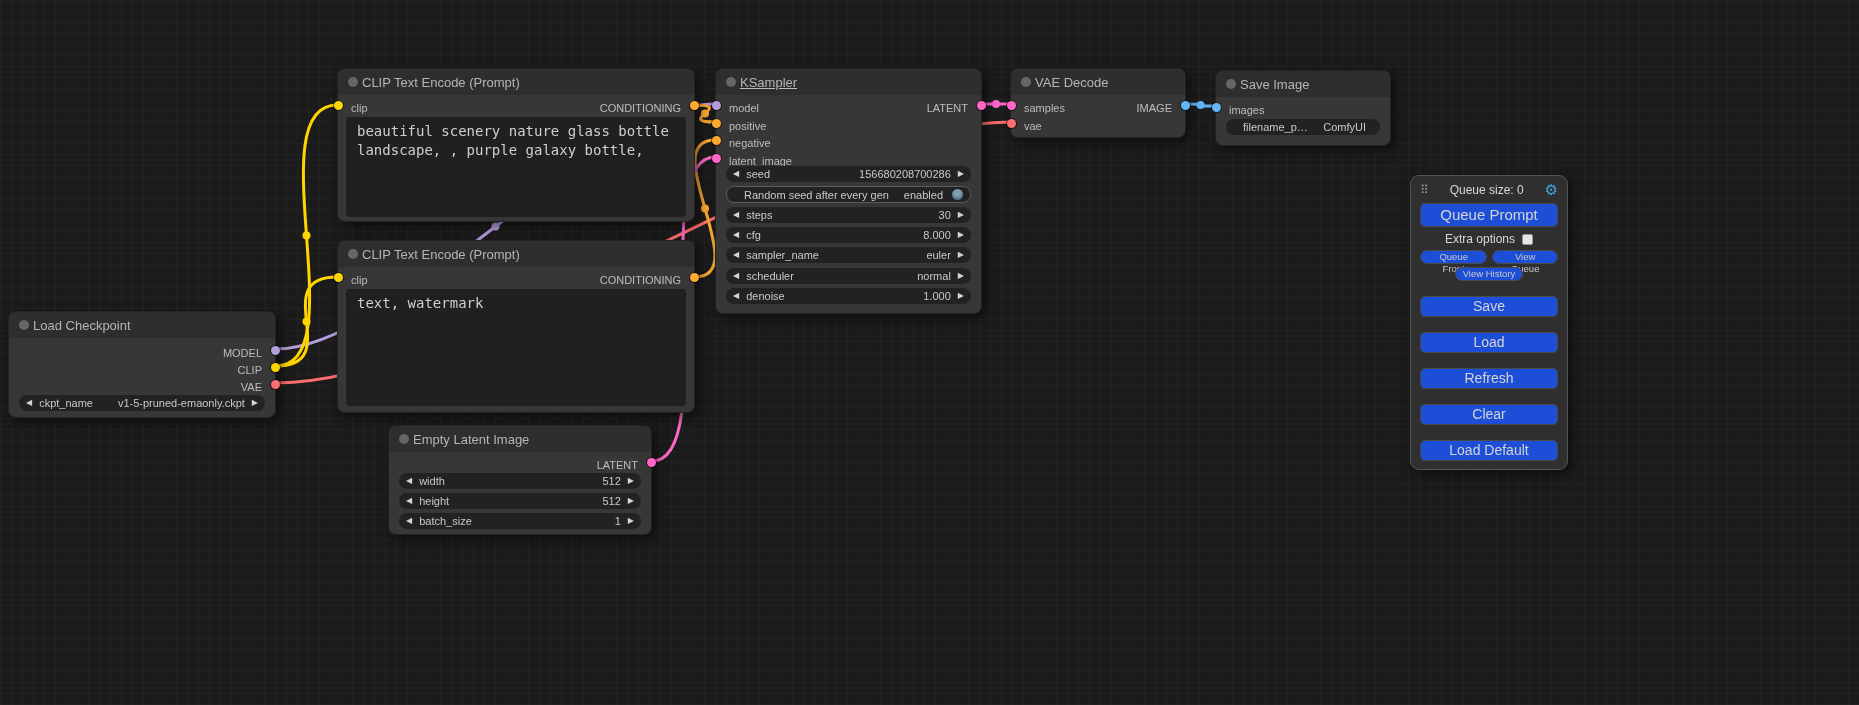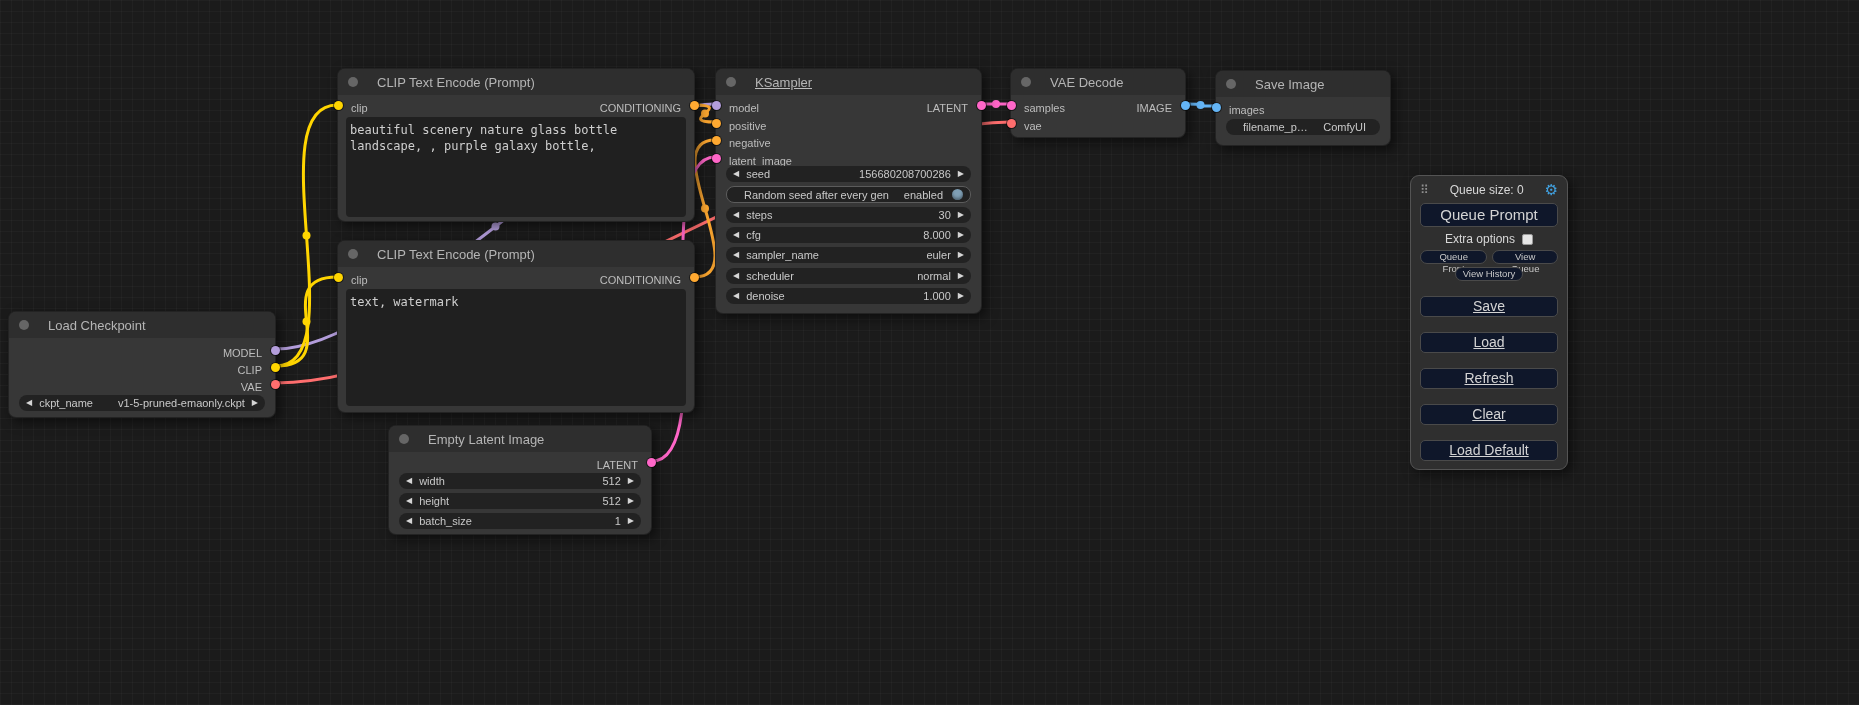--- a/index.html
+++ b/index.html
@@ -22,21 +22,21 @@
 
   .node {
     position:absolute;
     background:#373737;
     border:1px solid rgba(0,0,0,0.35);
     border-radius:8px;
     box-shadow:4px 4px 12px rgba(0,0,0,0.55);
     color:#bdbdbd;
   }
   .node-title {
-    height:26px; display:flex; align-items:center; gap:19px;
+    height:26px; display:flex; align-items:center; gap:4px;
     padding:0 10px; font-size:13px; color:#b5b5b5;
     background:#2e2e2e; border-radius:7px 7px 0 0;
   }
   .tdot { width:10px; height:10px; border-radius:50%; background:var(--c-node_dot); flex:none; }
   .ttext { white-space:nowrap; overflow:hidden; }
 
   .srow {
     position:absolute; left:0; right:0; height:17px;
     display:flex; align-items:flex-end; padding:0 13px;
     font-size:11px; color:#bdbdbd;
@@ -64,47 +64,47 @@
   .widget.toggle .w-label { margin-left:10px; }
   .knob {
     width:11px; height:11px; border-radius:50%;
     background:var(--c-toggle_knob); flex:none; margin-left:2px;
     box-shadow:inset 0 -2px 3px rgba(0,0,0,0.35);
   }
 
   .prompt-box {
     position:absolute; left:8px; right:8px;
     background:#202020; border-radius:4px;
-    padding:5px 4px;
+    padding:5px 11px;
     font-family:"DejaVu Sans Mono", monospace;
-    font-size:12px; line-height:1.35; color:#cfcfcf;
+    font-size:14px; line-height:1.35; color:#cfcfcf;
     overflow:hidden; white-space:pre-wrap; word-break:break-word;
   }
 
   
   .menu-panel {
     position:absolute; left:1410px; top:175px; width:158px;
     background:#2f2f2f; border:1px solid #545454; border-radius:9px;
     box-shadow:4px 4px 12px rgba(0,0,0,0.55);
     padding:6px 9px 8px 9px;
     color:#d8d8d8;
   }
   .menu-header { display:flex; align-items:center; font-size:12px; }
   .drag-dots { color:#8f8f8f; font-size:12px; cursor:move; flex:none; }
   .queue-size { flex:1; text-align:center; }
   .gear { color:var(--c-gear); font-size:15px; line-height:1; flex:none; cursor:pointer; }
 
   .btn {
     display:block; width:100%;
-    background:#0f172a; border:1px solid #4a4a4a; border-radius:5px;
+    background:#1d4ed8; border:1px solid #4a4a4a; border-radius:5px;
     color:#d4d4d4; text-align:center; cursor:pointer;
     font-family:"Liberation Sans", sans-serif;
   }
   .btn-queue { height:24px; font-size:15px; line-height:22px; margin:6px 0 5px 0; }
-  .btn-big   { height:21px; font-size:14px; line-height:19px; margin-top:15px;text-decoration:underline; }
+  .btn-big   { height:21px; font-size:14px; line-height:19px; margin-top:15px; }
   .btn-small {
     display:inline-block; width:auto; height:14px;
     font-size:9.5px; line-height:12px; padding:0 7px; border-radius:8px;
     color:#c9c9c9;
   }
   .extra-row { display:flex; align-items:center; justify-content:center; gap:7px; font-size:12px; margin:3px 0 4px 0; }
   .checkbox { width:11px; height:11px; background:#e6e6e6; border:1px solid #9a9a9a; border-radius:2px; flex:none; }
   .small-row { display:flex; justify-content:center; gap:5px; margin-bottom:3px; }
   .history-row { display:flex; justify-content:center; margin-bottom:8px; }
 </style>

